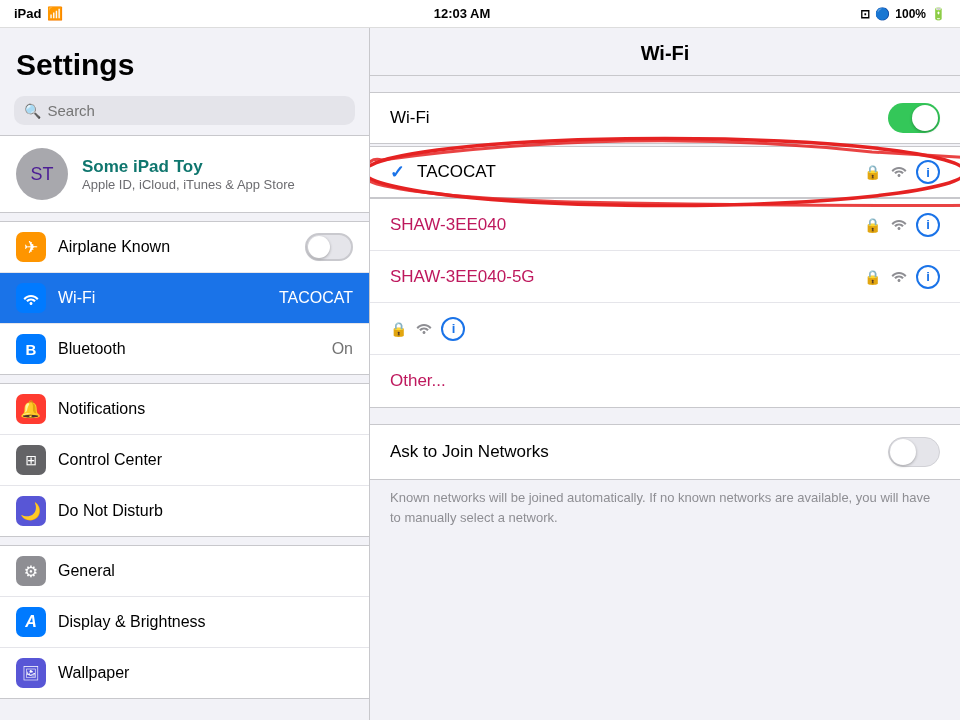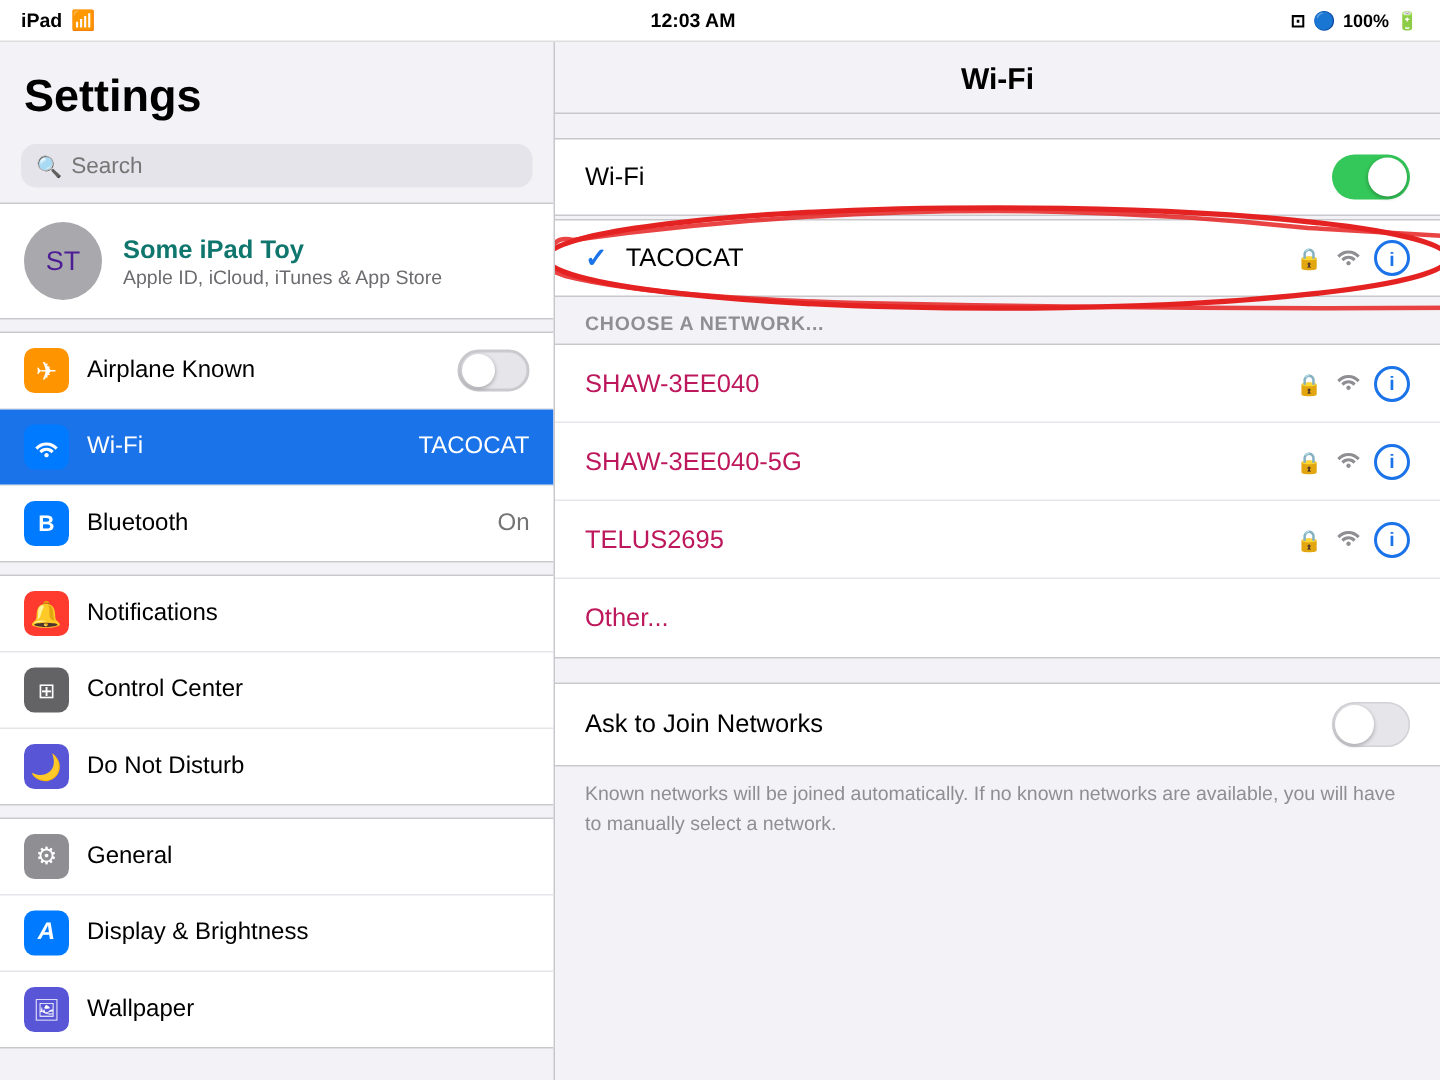--- a/index.html
+++ b/index.html
@@ -450,21 +450,20 @@
           </div>
         </div>
 
         <svg style="position:absolute;top:-12px;left:-18px;width:calc(100% + 36px);height:calc(100% + 24px);pointer-events:none;overflow:visible;">
           <ellipse cx="50%" cy="50%" rx="48%" ry="44%" fill="none" stroke="#e52222" stroke-width="3.5" stroke-dasharray="none" transform="rotate(-2, 50%, 50%)"></ellipse>
 
           <path d="M 30 26 Q 280 -8 520 18 Q 700 28 880 42 Q 940 48 920 58 Q 900 70 840 68 Q 540 75 220 68 Q 80 64 25 50 Q -5 40 18 28 Q 22 24 30 26 Z" fill="none" stroke="#e52222" stroke-width="3" opacity="0.85"></path>
         </svg>
       </div>
 
-      <div class="section-header">CHOOSE A NETWORK...</div>
 
       <div class="network-list">
 
         <div class="network-row">
           <span class="network-row-name">SHAW-3EE040</span>
           <span class="lock-icon">🔒</span>
           <span>
             <svg width="18" height="14" viewBox="0 0 18 14">
               <path d="M9 11c-.8 0-1.5.7-1.5 1.5S8.2 14 9 14s1.5-.7 1.5-1.5S9.8 11 9 11z" fill="#8e8e93"></path>
               <path d="M9 7.5C7.1 7.5 5.4 8.3 4.2 9.6l1.5 1.5C6.6 10.1 7.7 9.5 9 9.5s2.4.6 3.3 1.6l1.5-1.5C12.6 8.3 10.9 7.5 9 7.5z" fill="#8e8e93"></path>
@@ -481,21 +480,20 @@
             <svg width="18" height="14" viewBox="0 0 18 14">
               <path d="M9 11c-.8 0-1.5.7-1.5 1.5S8.2 14 9 14s1.5-.7 1.5-1.5S9.8 11 9 11z" fill="#8e8e93"></path>
               <path d="M9 7.5C7.1 7.5 5.4 8.3 4.2 9.6l1.5 1.5C6.6 10.1 7.7 9.5 9 9.5s2.4.6 3.3 1.6l1.5-1.5C12.6 8.3 10.9 7.5 9 7.5z" fill="#8e8e93"></path>
               <path d="M9 4C6 4 3.3 5.3 1.5 7.4L3 8.9C4.4 7.1 6.6 6 9 6s4.6 1.1 6 2.9l1.5-1.5C14.7 5.3 12 4 9 4z" fill="#8e8e93"></path>
             </svg>
           </span>
           <div class="info-btn">i</div>
         </div>
 
         <div class="network-row">
-          <span class="network-row-name">TELUS2695</span>
           <span class="lock-icon">🔒</span>
           <span>
             <svg width="18" height="14" viewBox="0 0 18 14">
               <path d="M9 11c-.8 0-1.5.7-1.5 1.5S8.2 14 9 14s1.5-.7 1.5-1.5S9.8 11 9 11z" fill="#8e8e93"></path>
               <path d="M9 7.5C7.1 7.5 5.4 8.3 4.2 9.6l1.5 1.5C6.6 10.1 7.7 9.5 9 9.5s2.4.6 3.3 1.6l1.5-1.5C12.6 8.3 10.9 7.5 9 7.5z" fill="#8e8e93"></path>
               <path d="M9 4C6 4 3.3 5.3 1.5 7.4L3 8.9C4.4 7.1 6.6 6 9 6s4.6 1.1 6 2.9l1.5-1.5C14.7 5.3 12 4 9 4z" fill="#8e8e93"></path>
             </svg>
           </span>
           <div class="info-btn">i</div>
         </div>

